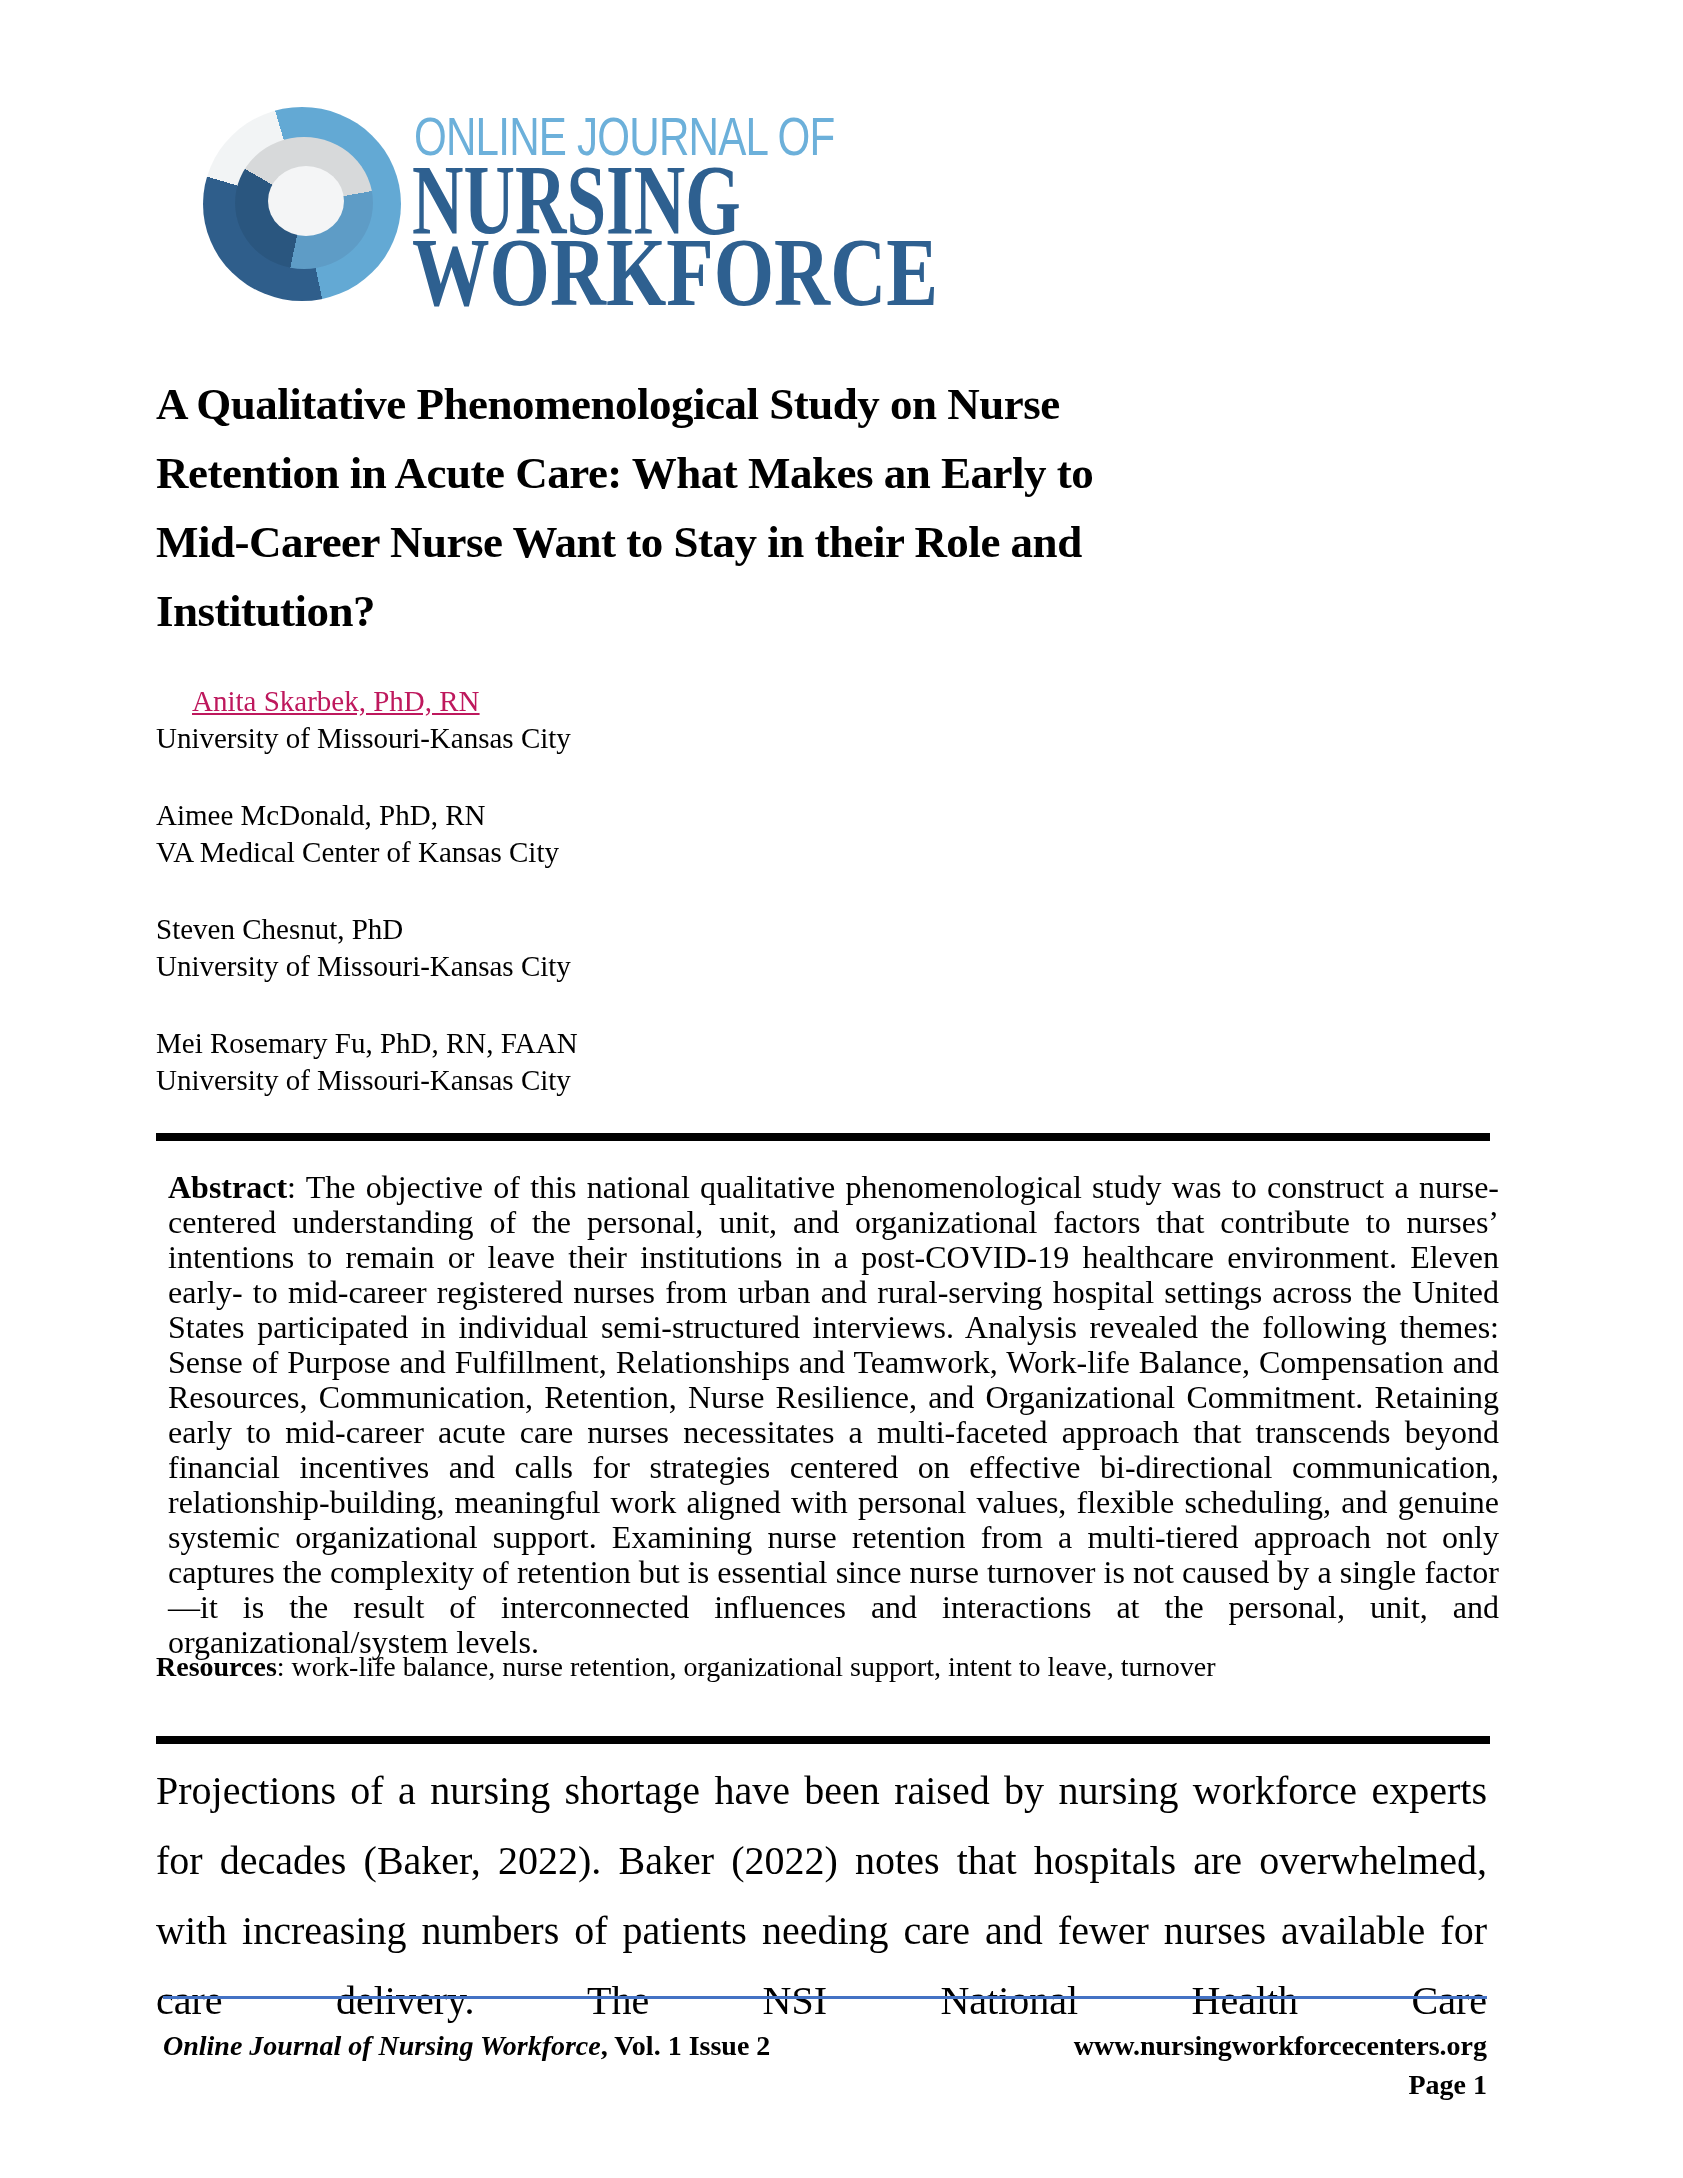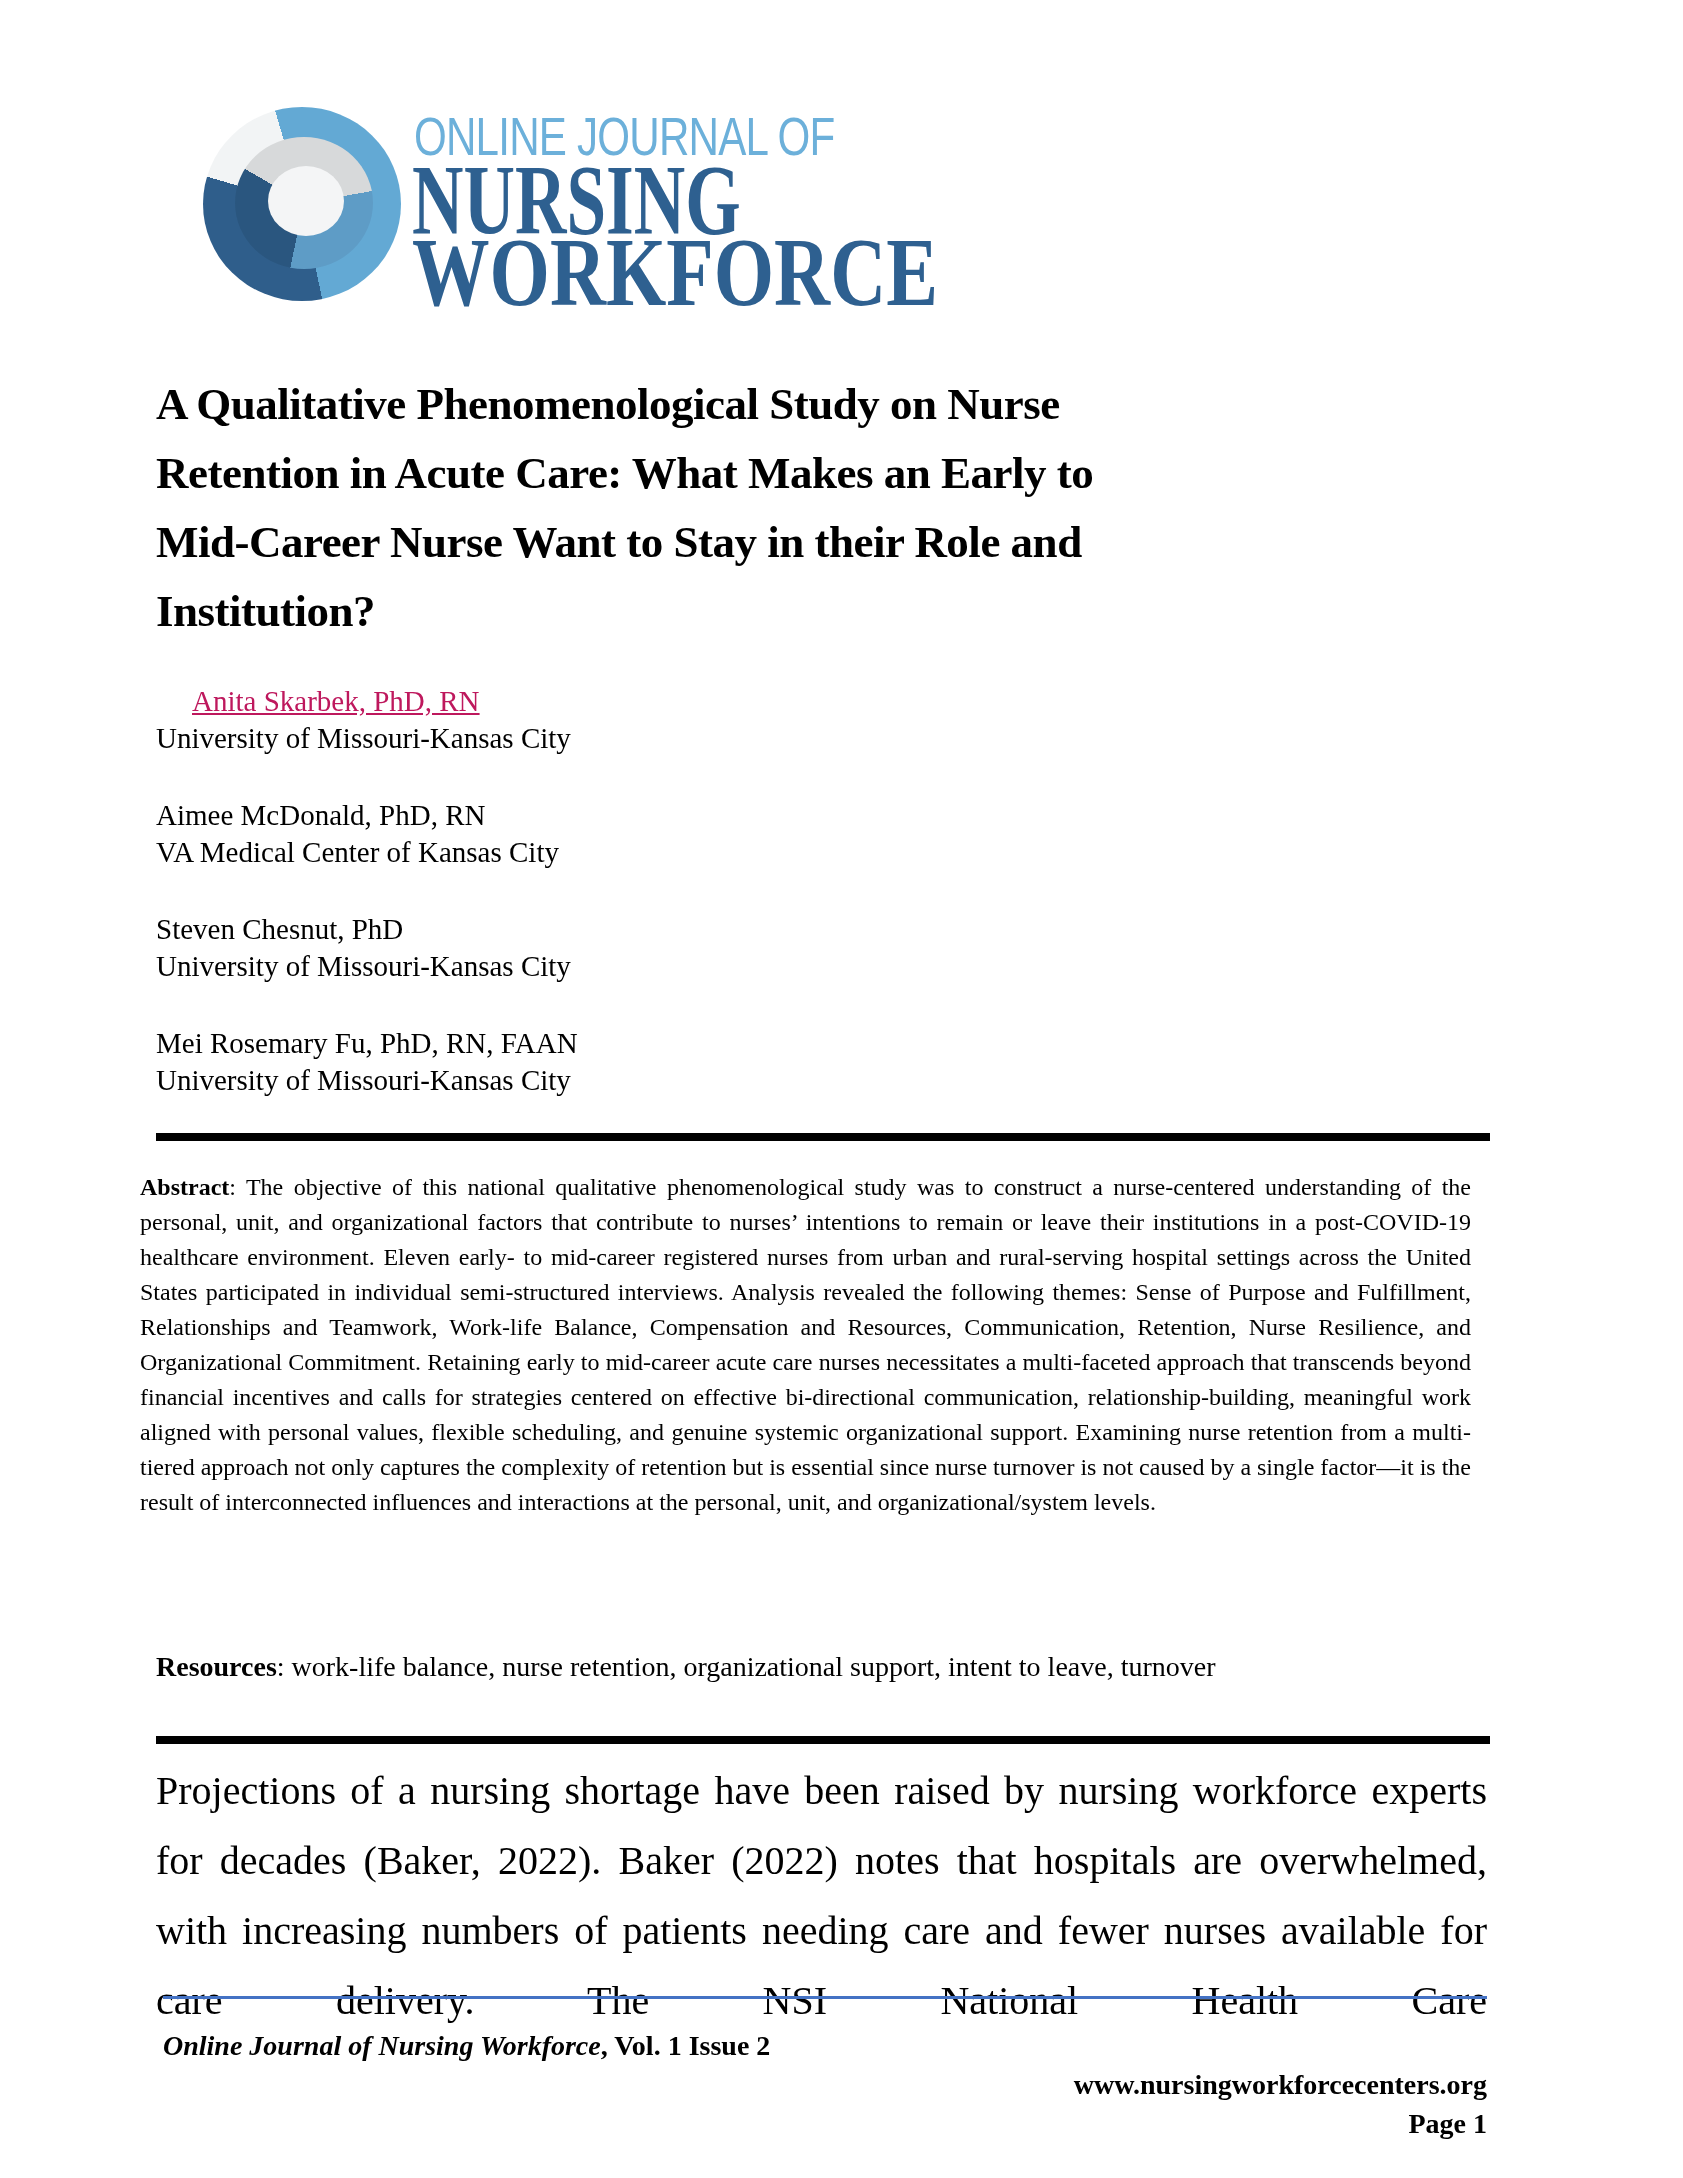--- a/index.html
+++ b/index.html
@@ -36,34 +36,34 @@
   .authors{position:absolute;left:156px;top:683px;font-size:29px;line-height:37px;}
   .author{margin-bottom:40px;}
   .author-link{color:#be185d;text-decoration:underline;cursor:pointer;margin-left:36px;}
 
   
   .rule{position:absolute;left:156px;width:1334px;height:8px;background:#000;}
   .rule1{top:1133px;}
   .rule2{top:1736px;}
 
   
-  .abstract{position:absolute;left:140px;top:1170px;width:1331px;
-    font-size:24px;line-height:35px;text-align:justify;}
+  .abstract{position:absolute;left:168px;top:1170px;width:1331px;
+    font-size:32px;line-height:35px;text-align:justify;}
   .abstract b{font-weight:700;}
   .keywords{position:absolute;left:156px;top:1649px;width:1331px;font-size:28px;line-height:35px;}
   .keywords b{font-weight:700;}
 
   
   .body-para{position:absolute;left:156px;top:1756px;width:1331px;
     font-size:40px;line-height:70px;text-align:justify;text-align-last:justify;}
 
   
   .footer-line{position:absolute;left:163px;top:1996px;width:1324px;height:3px;background:#4472c4;}
   .footer{position:absolute;left:163px;top:2026px;width:1324px;display:flex;
-    justify-content:space-between;font-size:28px;line-height:39px;font-weight:700;flex-direction:column;}
+    justify-content:space-between;font-size:28px;line-height:39px;font-weight:700;}
   .footer .right{text-align:right;}
   .footer em{font-style:italic;}
 </style>
 </head>
 <body>
 
 <div class="page">
 
   <div class="logo-icon">
     <div class="c1"></div>

